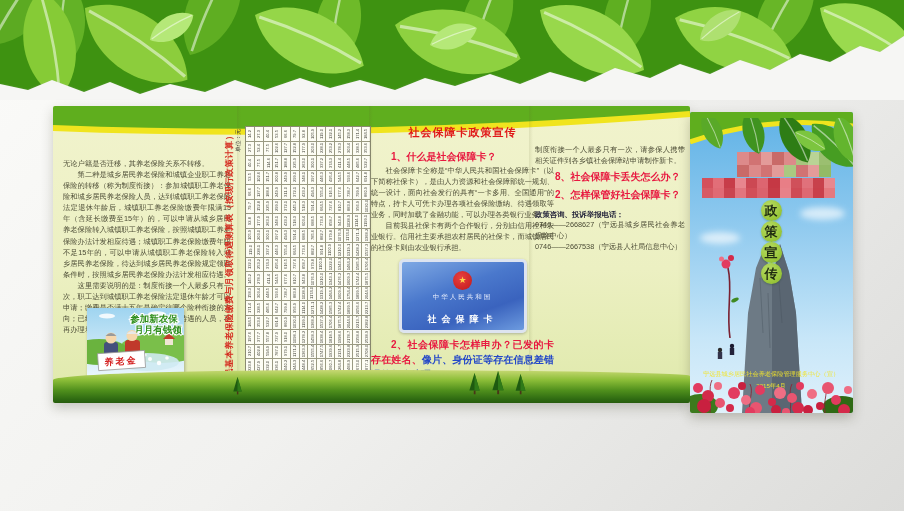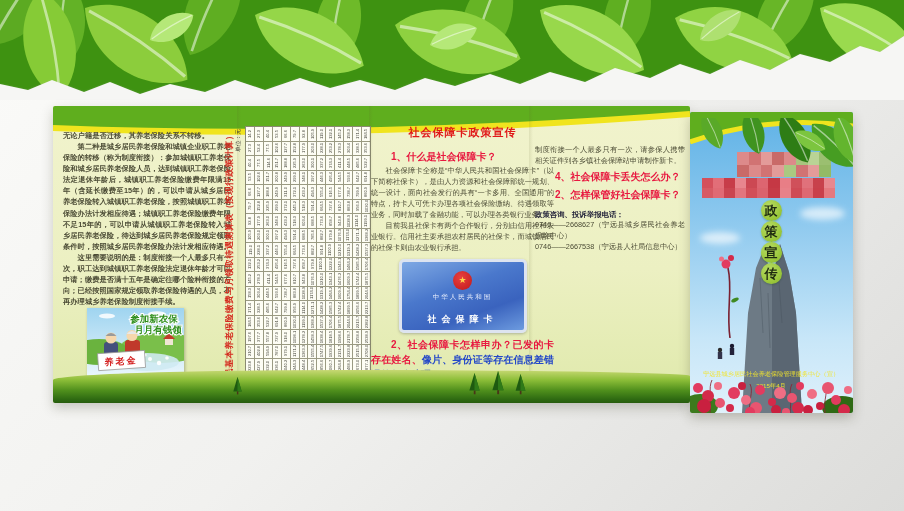--- a/index.html
+++ b/index.html
@@ -16,21 +16,21 @@
     background:linear-gradient(180deg,#f1f3cd 0%,#ecf0c2 55%,#dfe9ab 100%);
     box-shadow:0 5px 12px rgba(60,60,40,.25); overflow:hidden; border-radius:2px; }
   #main-header { left:0; top:0; width:637px; height:36px; z-index:2; }
   .fold { top:0; height:100%; width:4px; z-index:3;
     background:linear-gradient(90deg,rgba(90,90,40,.12),rgba(90,90,40,0)); }
 
   .body-text { font-size:7.3px; line-height:1.52; color:#4c4c36; text-align:justify; }
   .body-text p { text-indent:2em; }
   .body-text p.noindent { text-indent:0; }
 
-  #panel1-text { left:10px; top:24px; width:168px; z-index:2;font-weight:bold; }
+  #panel1-text { left:10px; top:52px; width:168px; z-index:2; }
 
   
   #fold-title { left:45px; top:158px; width:266px; height:14px;
     transform:rotate(-90deg); transform-origin:center;
     color:#d42a1e; font-weight:bold; font-size:8.6px; text-align:center;
     white-space:nowrap; letter-spacing:.5px; z-index:2; }
   #unit-label { left:170px; top:30px; width:30px; transform:rotate(-90deg);
     transform-origin:center; font-size:5.8px; color:#333; text-align:center; z-index:2; }
 
   
@@ -1006,21 +1006,21 @@
       <div class="cname">社会保障卡</div>
     </div>
     <div class="sec-head">
       <span>2、社会保障卡怎样申办？已发的卡存在姓名、</span><span class="blue">像片、身份证等存在信息差错误的怎么处理！</span>
     </div>
     <p>申请参加城乡居民社会养老保险后，应及时到各户籍所在地乡镇社会保障站、社区（城镇居民可直接到城乡居民养老保险窗口）申请办理全国统一的社会保障卡。申请人需提供本人的二代身份证和一张近期白底免冠彩色证件照或电子照片，用于制发存档。</p>
   </div>
 
   <div id="panel4" class="abs body-text">
     <p class="noindent">制度衔接一个人最多只有一次，请参保人携带相关证件到各乡镇社会保障站申请制作新卡。</p>
-    <div class="sec-head">4、社会保障卡丢失怎么办？</div>
+    <div class="sec-head">8、社会保障卡丢失怎么办？</div>
     <div class="sec-head">2、怎样保管好社会保障卡？</div>
     <div class="contact-head">政策咨询、投诉举报电话：</div>
     <div class="phone-line">0746——2668627（宁远县城乡居民社会养老保险中心）</div>
     <div class="phone-line">0746——2667538（宁远县人社局信息中心）</div>
   </div>
 
   <div id="grass" class="abs"></div>
   <svg class="abs tree" style="left:178px;width:13px;height:18px" viewBox="0 0 20 30">
     <polygon points="10,0 3,24 17,24" fill="#1e5a10"></polygon>
       <polygon points="10,0 10,24 17,24" fill="#2f7a18"></polygon>

